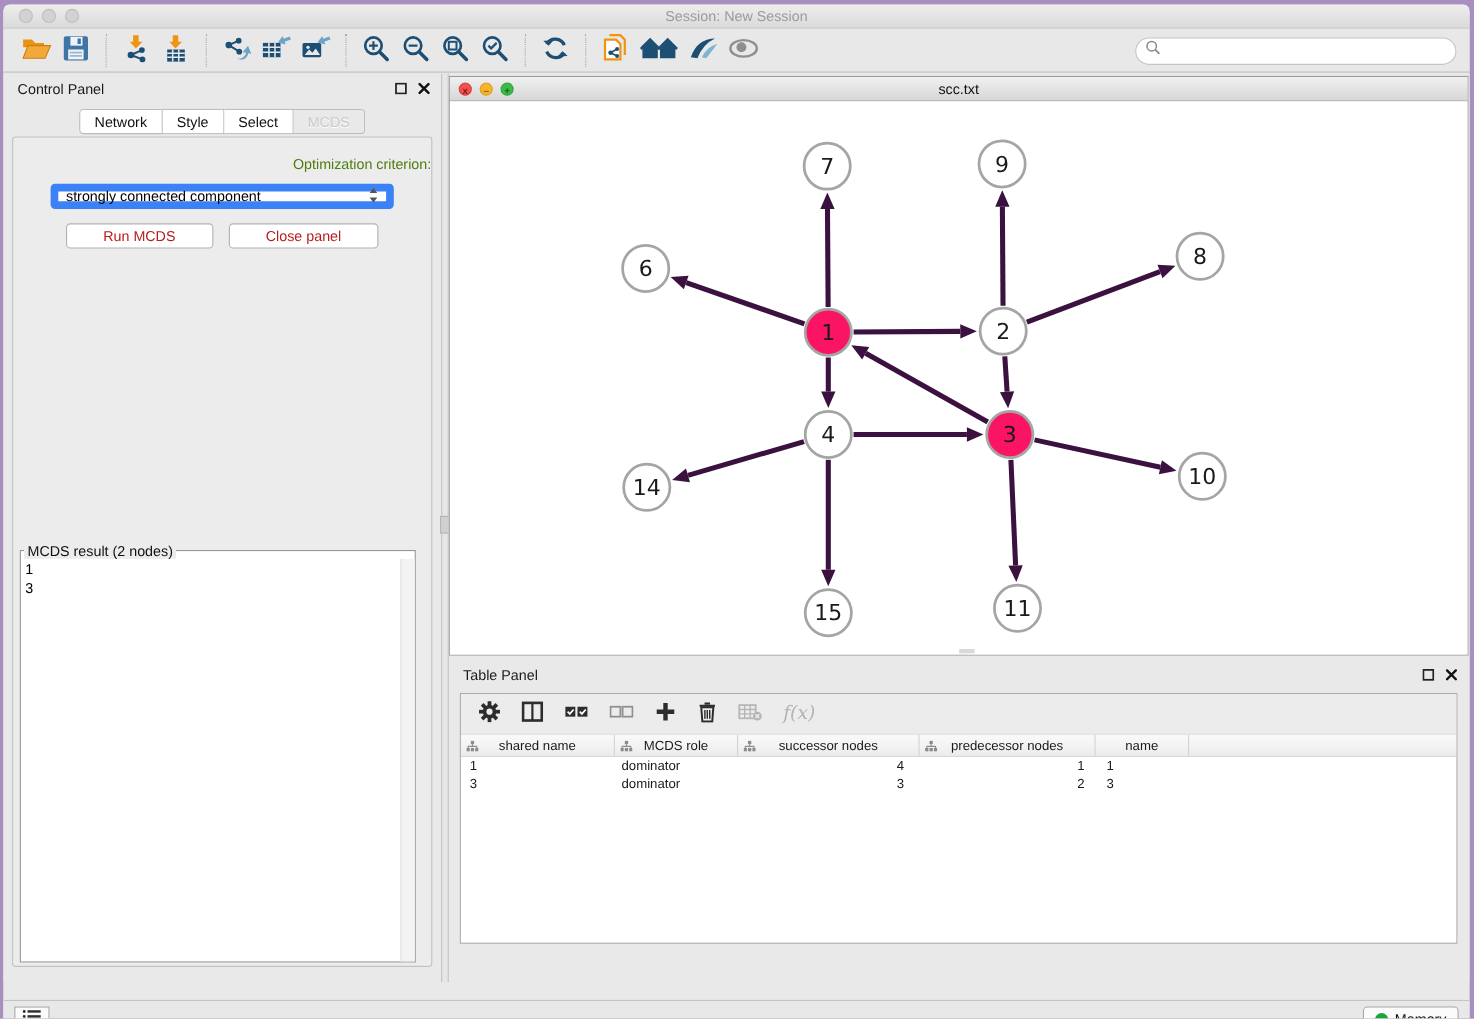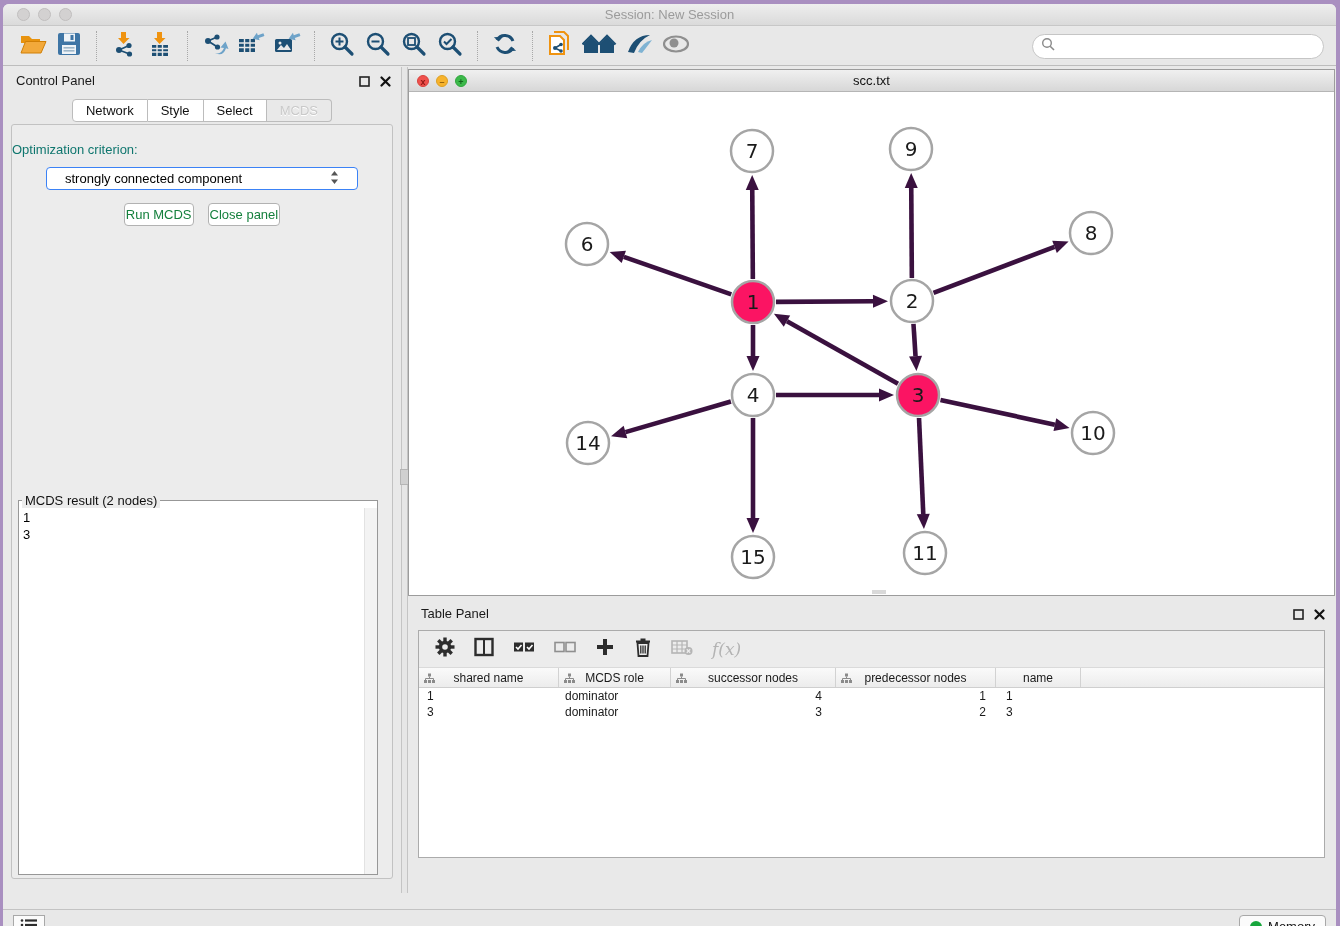--- a/index.html
+++ b/index.html
@@ -52,31 +52,31 @@
     background:#fff; border:1px solid #bcbcbc; border-left:none;
     padding:3px 13px; font-size:13px; color:#111; cursor:default;
   }
   .seg-tab:first-child { border-left:1px solid #bcbcbc; border-radius:4px 0 0 4px; }
   .seg-tab:last-child { border-radius:0 4px 4px 0;text-align:center; }
   .seg-tab.sel-disabled { background:#e9e9e9; color:#c9c9c9; text-shadow:0 1px 0 #fff; }
   .cp-box {
     position:absolute; left:8px; right:8px; top:57px; bottom:14px;
     border:1px solid #c2c2c2; border-radius:3px; background:#ececec;
   }
-  .opt-label { text-align:left; margin-top:17px; font-size:13px; color:#0f766e; }
+  .opt-label { text-align:right; margin-top:17px; font-size:13px; color:#4d7c0f; }
   .select-box {
     margin:10px auto 0; width:312px; height:23px; background:#fff;
-    border:1px solid #3b82f6; border-radius:4px;
-    display:flex; align-items:center; padding:0 18px; font-size:13px;
+    border:7px solid #3b82f6; border-radius:4px;
+    display:flex; align-items:center; padding:0 7px; font-size:13px;
   }
   .select-box .sel-text { flex:1; }
   .btn-row { display:flex; justify-content:center; gap:14px; margin-top:13px; }
   .btn {
     background:#fff; border:1px solid #b2b2b2; border-radius:4px;
-    padding:3px 1px; font-size:13px; color:#15803d;
+    padding:3px 33px; font-size:13px; color:#b91c1c;
   }
   .result-fs {
     position:absolute; left:6px; right:14px; top:368px; bottom:3px;
     border:1px solid #979797; padding:0; margin:0; background:#fff;
   }
   .result-fs legend { font-size:13px; margin-left:3px; padding:0 3px; background:#ececec; color:#111; }
   .result-list { position:absolute; left:0; right:13px; top:0; bottom:0; padding:1px 0 0 4px; font-size:13px; line-height:17px; overflow:hidden; }
   .result-scroll { position:absolute; right:0; top:0; bottom:0; width:13px; background:#f3f3f3; border-left:1px solid #e2e2e2; }
   
   .vsplit { position:absolute; left:398px; width:7px; top:0; bottom:0; background:#e6e6e6; border-left:1px solid #c4c4c4; border-right:1px solid #c4c4c4; }

